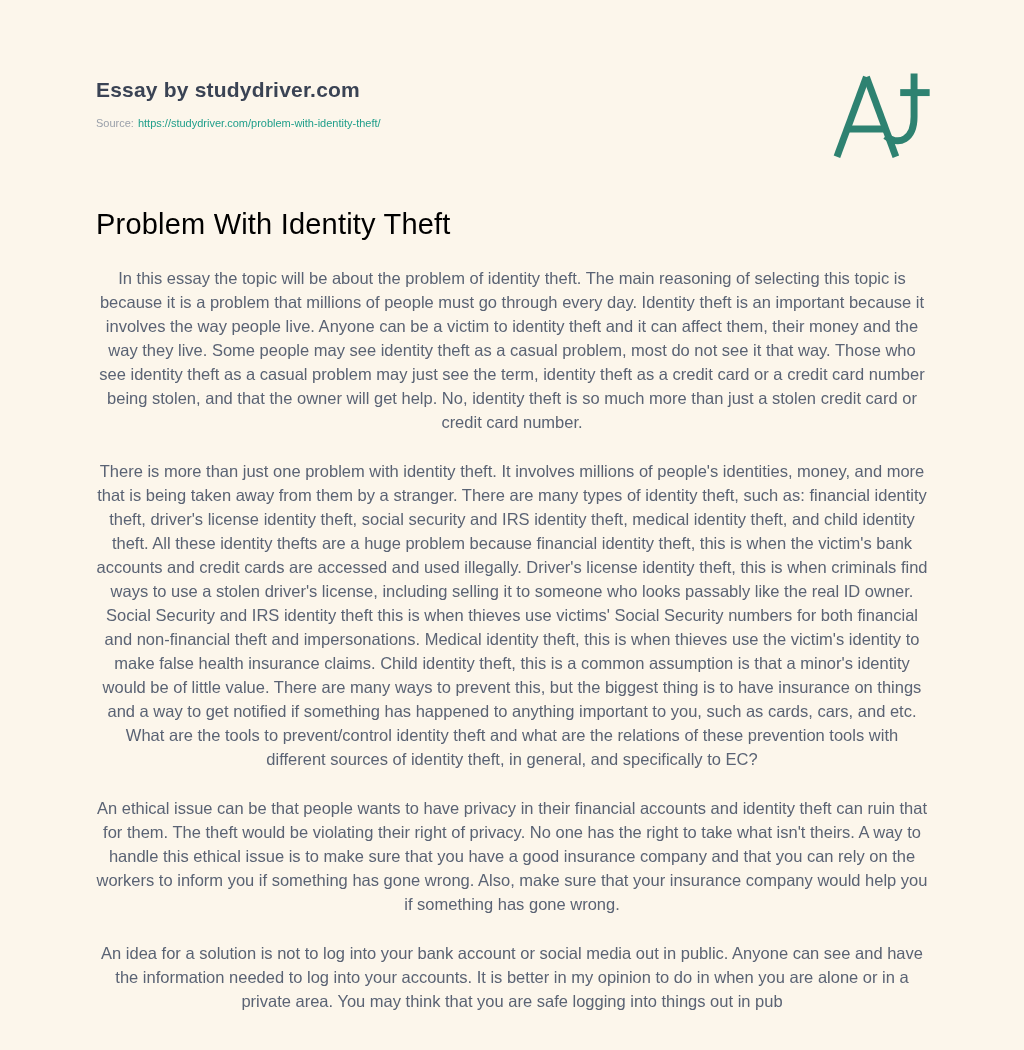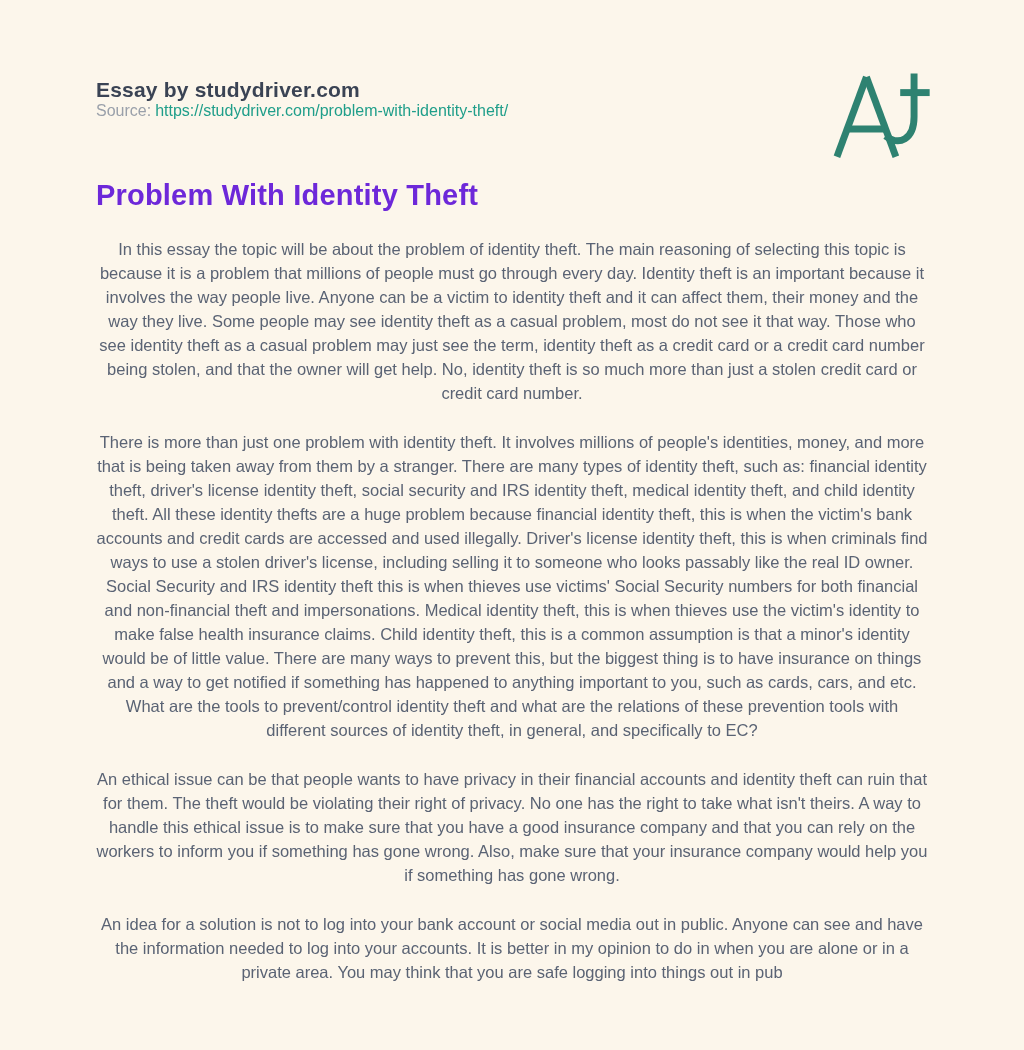--- a/index.html
+++ b/index.html
@@ -20,43 +20,43 @@
     height: 1050px;
     padding: 78px 96px 0 96px;
   }
   .byline {
     font-size: 21px;
     font-weight: 600;
     color: #3a4354;
     letter-spacing: 0.2px;
   }
   .source-line {
-    margin-top: 0;
-    font-size: 16px;
+    margin-top: 15px;
+    font-size: 11px;
     color: #9aa0aa;
   }
   .source-line a {
     color: #1f9e8a;
     text-decoration: none;
     margin-left: 4px;
   }
   .logo {
     position: absolute;
     top: 68px;
     right: 90px;
     width: 104px;
     height: 96px;
   }
   .logo svg { width: 100%; height: 100%; }
   h1.essay-title {
-    margin: 58px 0 0 0;
+    margin: 78px 0 0 0;
     font-size: 29px;
     line-height: 34px;
-    font-weight: 700;
-    color: #6d28d9;
+    font-weight: 400;
+    color: #000000;
     letter-spacing: 0.2px;
   }
   .essay-body p {
     margin: 25px 0 0 0;
     font-size: 16.5px;
     line-height: 24px;
     color: #5a6374;
     max-width: 832px;
     text-align: center;
   }

